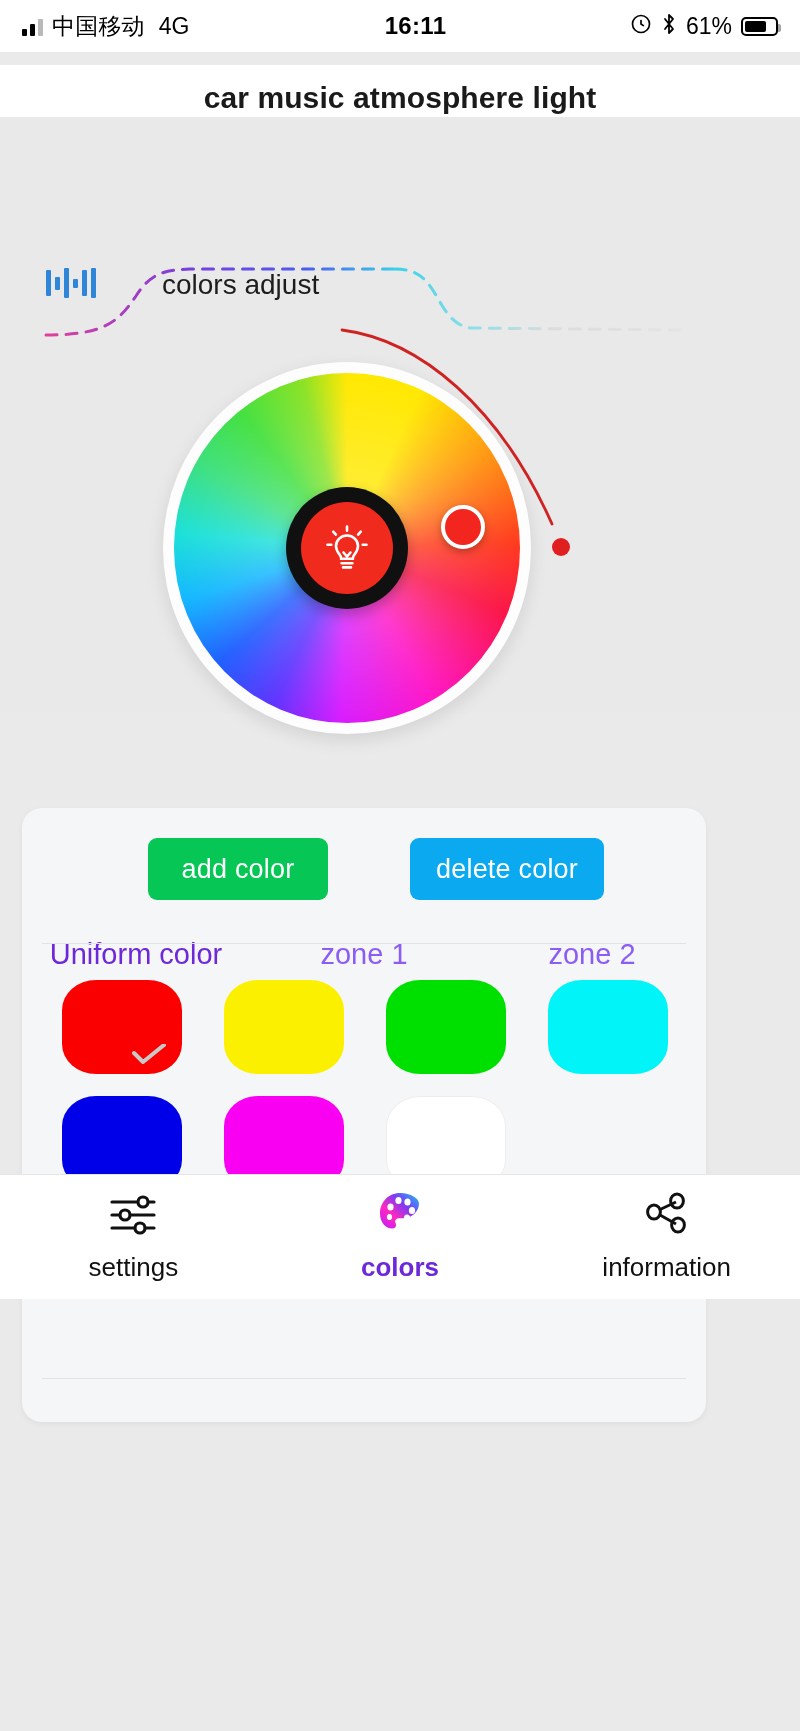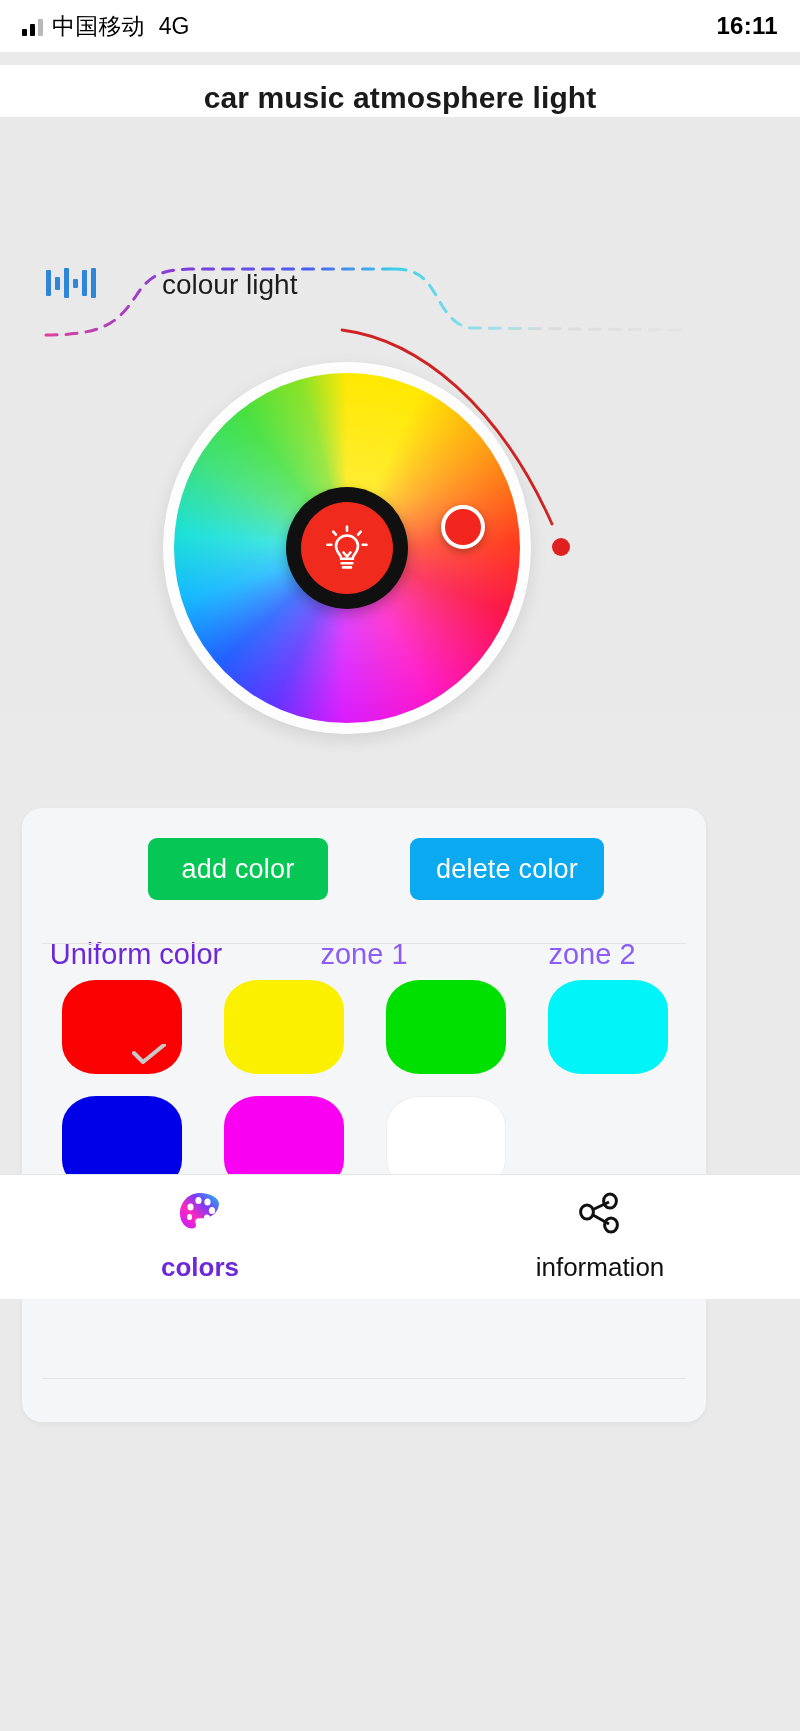--- a/index.html
+++ b/index.html
@@ -159,20 +159,37 @@
     <div class="sb-left">
       <span class="sig">
           <i></i>
           <i></i>
           <i></i>
         </span>
       <span class="carrier">中国移动</span>
       <span class="netmode">4G</span>
     </div>
     <div class="sb-center">16:11</div>
+    <div class="sb-right">
+      <span>
+        <svg width="22" height="22" viewBox="0 0 22 22">
+            <circle cx="11" cy="11" r="8.5" fill="none" stroke="#000" stroke-width="1.7"></circle>
+            <path d="M11 7.5v3.5l2.4 1.6" stroke="#000" stroke-width="1.7" fill="none" stroke-linecap="round"></path>
+          </svg>
+      </span>
+      <span>
+        <svg width="16" height="22" viewBox="0 0 16 22">
+            <path d="M4 6l8 10-4 4V2l4 4-8 10" fill="none" stroke="#000" stroke-width="1.8" stroke-linejoin="round" stroke-linecap="round"></path>
+          </svg>
+      </span>
+      <span class="pct">61%</span>
+      <span class="batt">
+          <i></i>
+        </span>
+    </div>
   </div>
 
   <div class="titlebar">
     <h1>car music atmosphere light</h1>
   </div>
 
   <div class="toppanel">
 
     <svg class="curvesvg" viewBox="0 0 800 120">
       <path d="M46 101 C 105 101, 118 88, 136 62 C 150 40, 163 36, 190 35 L 395 35" fill="none" stroke="url(#gradA)" stroke-width="3" stroke-dasharray="11 9" stroke-linecap="round"></path>
@@ -195,21 +212,21 @@
 
     <div class="eqbadge">
       <i></i>
         <i></i>
         <i></i>
         <i></i>
         <i></i>
         <i></i>
     </div>
 
-    <div class="tablabel">colour light</div>
+    <div class="tablabel">colors adjust</div>
 
     <div class="wheelwrap">
       <div class="wheel-outer"></div>
       <div class="wheel"></div>
 
       <div class="bulb">
         <div class="bulb-inner">
           <svg width="56" height="58" viewBox="0 0 56 58">
             <g fill="none" stroke="#fff" stroke-width="2.6" stroke-linecap="round">
               <path d="M28 16.5c-6.1 0-11 4.7-11 10.5 0 4 2 6.5 3.6 8.6 1 1.4 1.6 2.5 1.6 4.1h11.6c0-1.6.6-2.7 1.6-4.1C37 33.5 39 31 39 27c0-5.8-4.9-10.5-11-10.5z"></path>
@@ -270,20 +287,35 @@
       <div class="swatch" style="background:#00f4f8"></div>
       <div class="swatch" style="background:#0000e8"></div>
       <div class="swatch" style="background:#fa00f2"></div>
       <div class="swatch white" style="background:#ffffff"></div>
     </div>
 
     <div class="divider bottom"></div>
   </div>
 
   <div class="navbar">
+    <div class="navitem">
+      <span class="navicon">
+        <svg width="50" height="46" viewBox="0 0 50 46">
+          <g stroke="#111" stroke-width="3.2" fill="none" stroke-linecap="round">
+            <line x1="4" y1="10" x2="46" y2="10"></line>
+            <line x1="4" y1="23" x2="46" y2="23"></line>
+            <line x1="4" y1="36" x2="46" y2="36"></line>
+            <circle cx="35" cy="10" r="5" fill="#fff"></circle>
+            <circle cx="17" cy="23" r="5" fill="#fff"></circle>
+            <circle cx="32" cy="36" r="5" fill="#fff"></circle>
+          </g>
+        </svg>
+      </span>
+      <span class="nlabel">settings</span>
+    </div>
 
     <div class="navitem active">
       <span class="navicon">
         <svg width="46" height="48" viewBox="0 0 46 48">
           <defs>
             <linearGradient id="pal" x1="0" y1="1" x2="1" y2="0">
               <stop offset="0%" stop-color="#c01bff"></stop>
               <stop offset="35%" stop-color="#ff27c0"></stop>
               <stop offset="65%" stop-color="#7a3bf5"></stop>
               <stop offset="100%" stop-color="#18c8f5"></stop>

